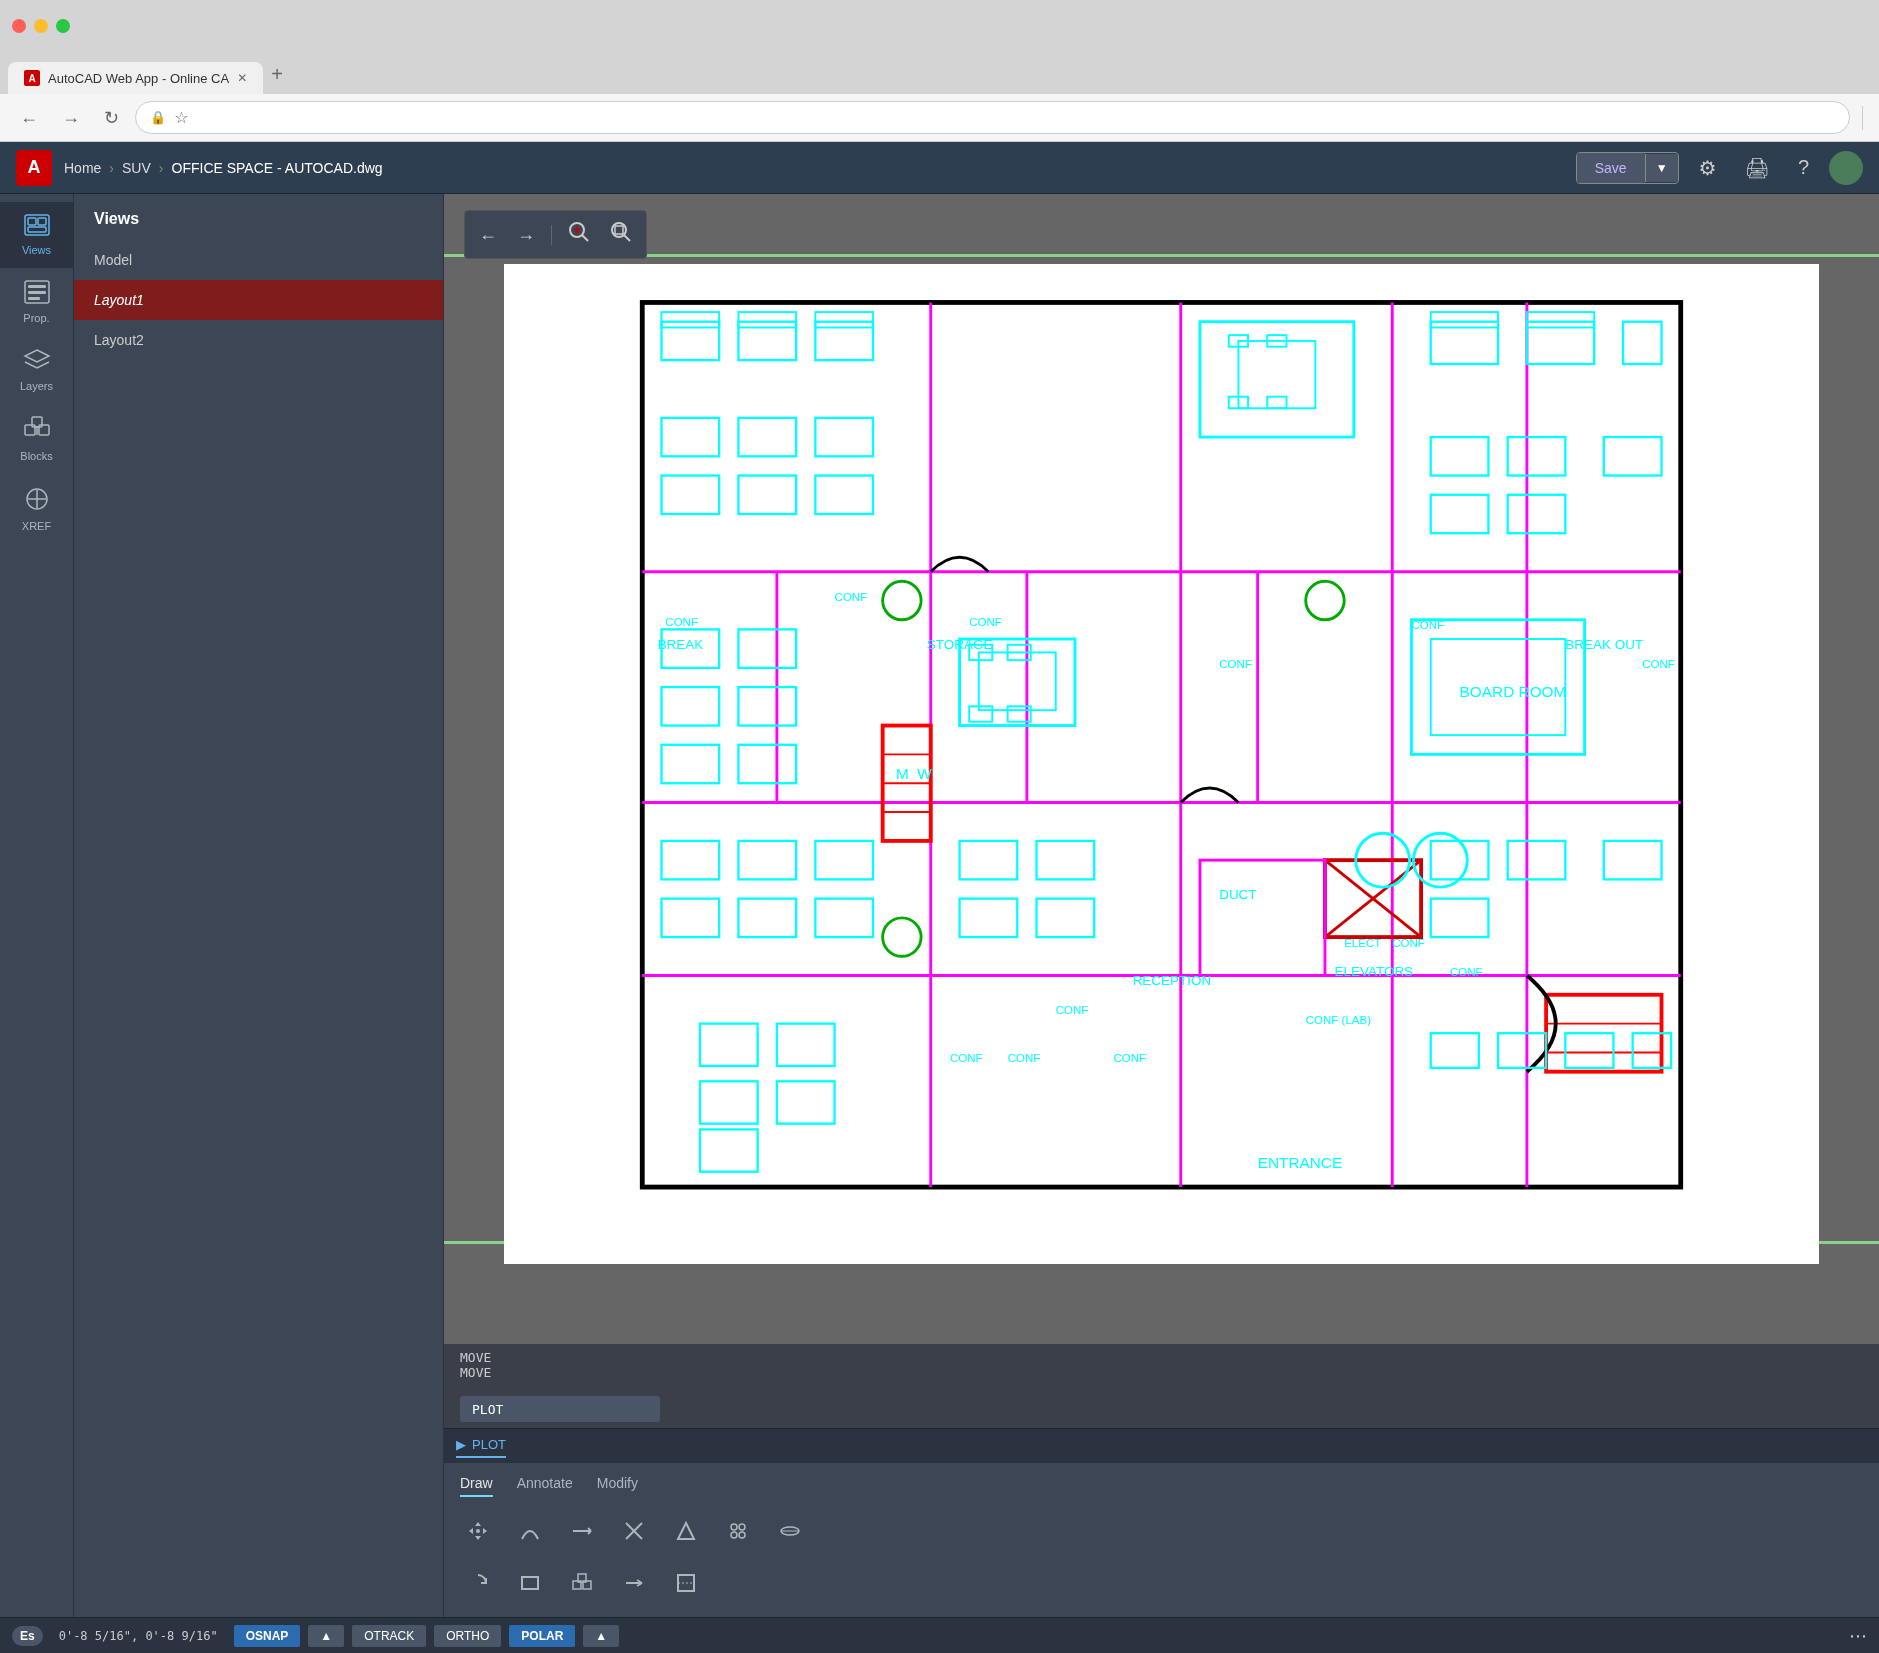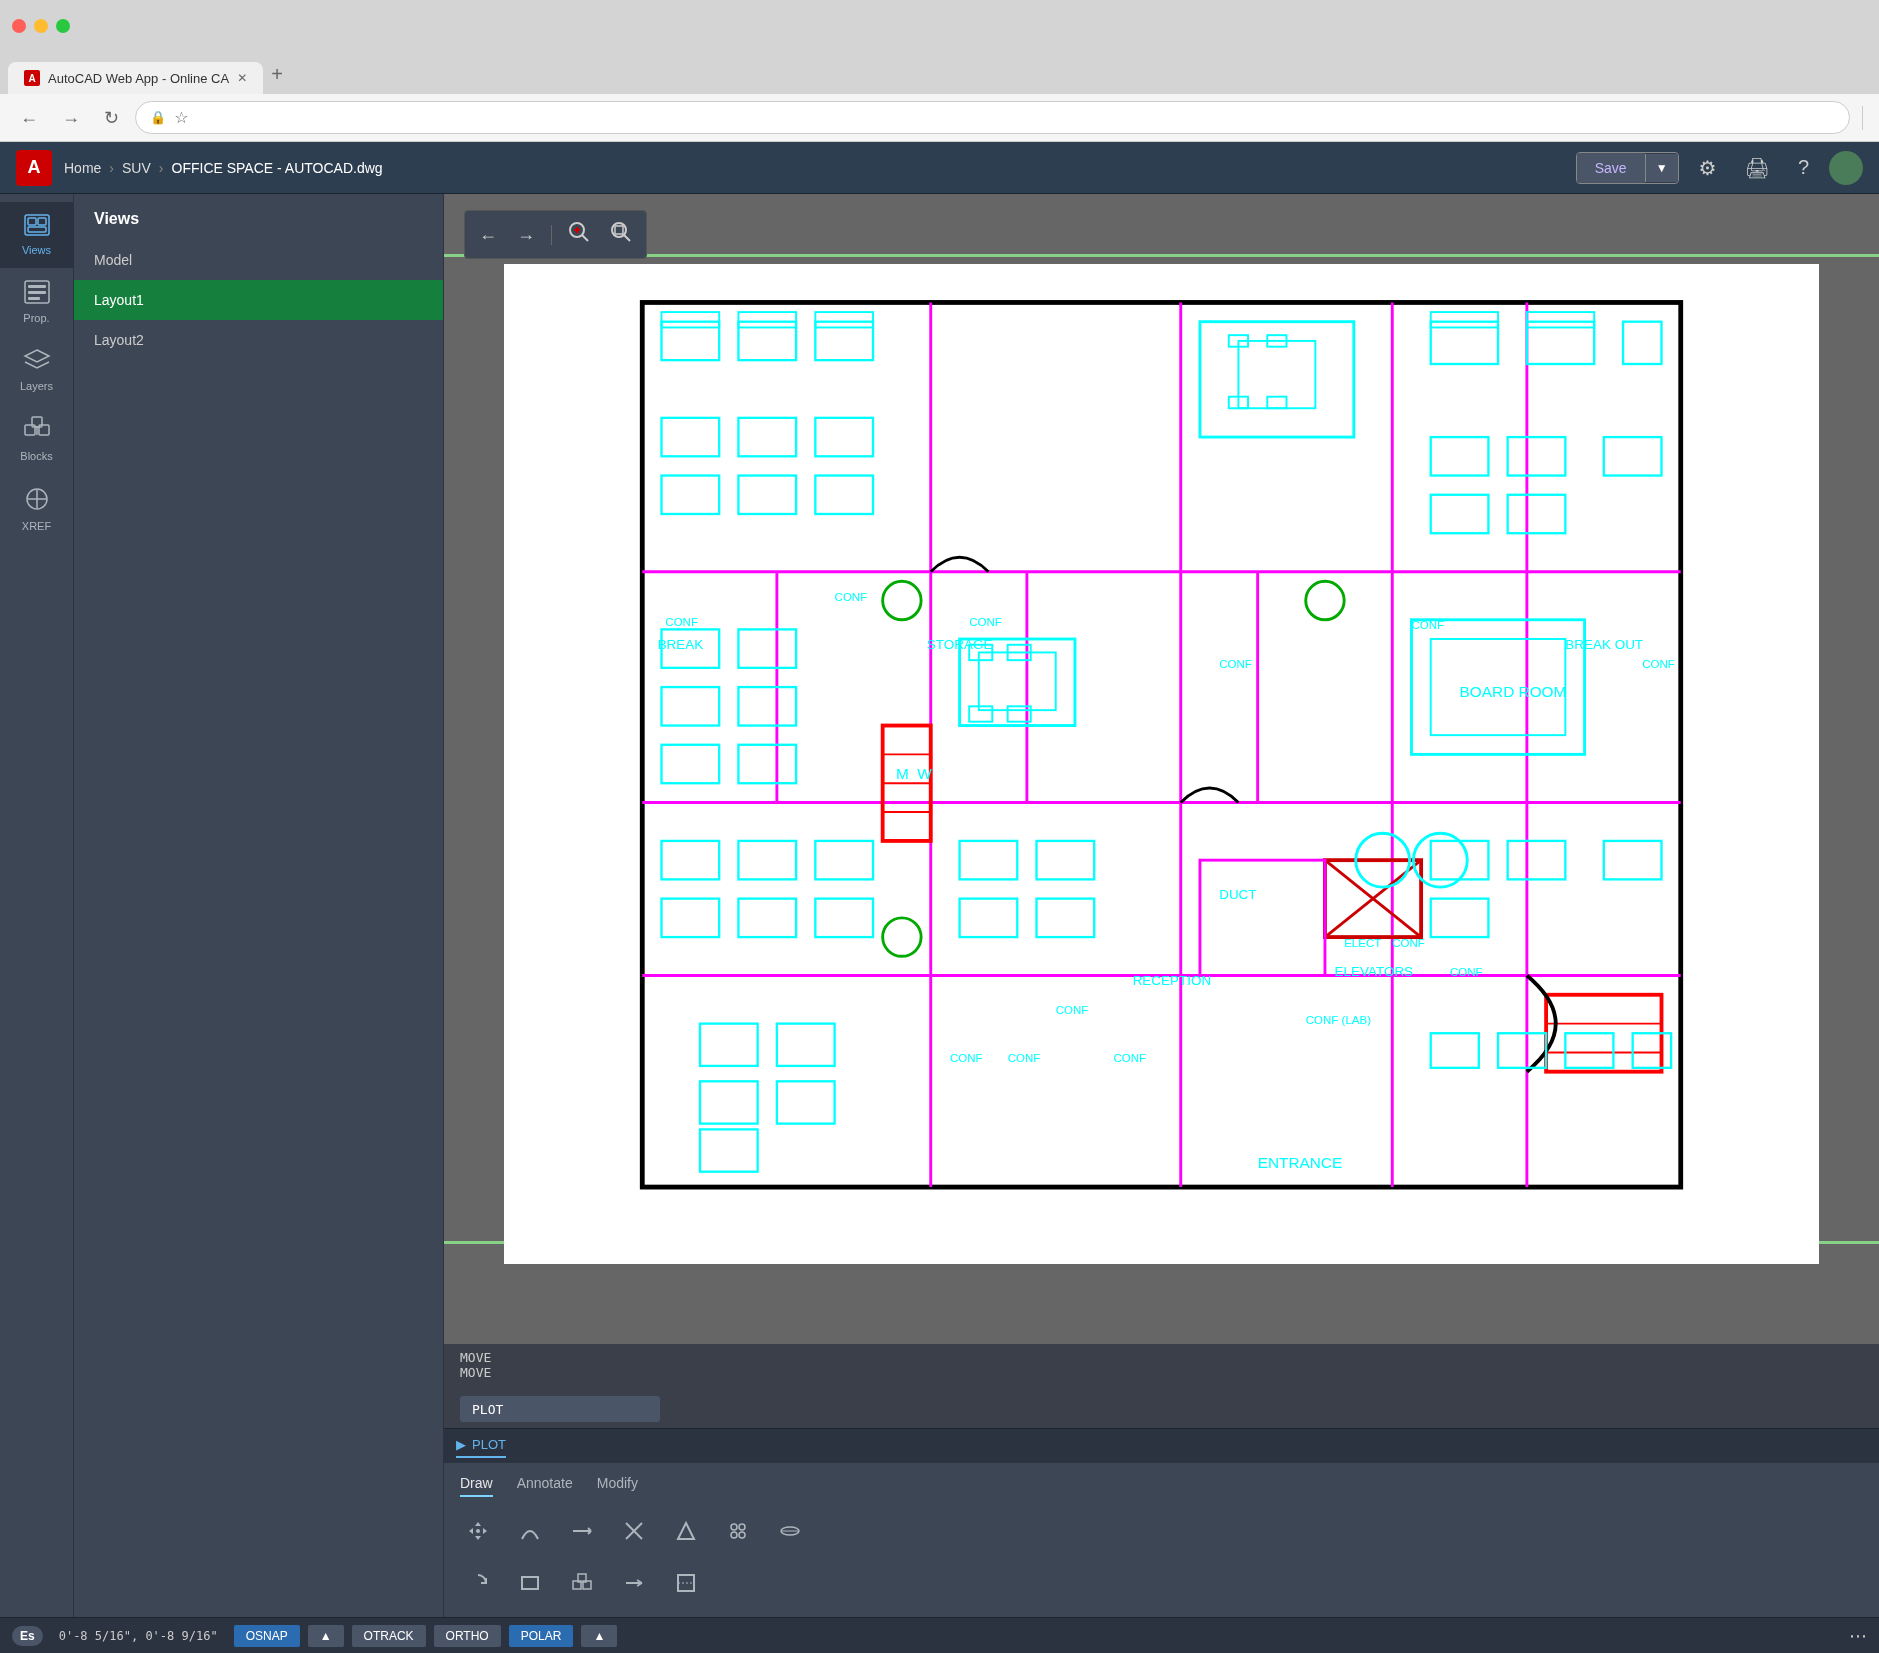--- a/index.html
+++ b/index.html
@@ -45,21 +45,21 @@
     
     .left-sidebar { width: 74px; background: #3d4654; display: flex; flex-direction: column; align-items: center; padding-top: 8px; border-right: 1px solid #2c3340; }
     .sidebar-item { display: flex; flex-direction: column; align-items: center; padding: 12px 0; width: 100%; cursor: pointer; color: #adb5bd; font-size: 11px; gap: 4px; }
     .sidebar-item.active { background: #2c3340; color: #63b3ed; }
     .sidebar-icon { font-size: 22px; line-height: 1; }
 
     
     .views-panel { width: 370px; background: #3d4654; border-right: 1px solid #2c3340; display: flex; flex-direction: column; }
     .panel-title { color: white; font-size: 16px; font-weight: 600; padding: 16px 20px 12px; }
     .panel-item { padding: 12px 20px; color: #ccc; font-size: 14px; cursor: pointer; }
-    .panel-item.active { background: #15803d; color: white; }
+    .panel-item.active { background: #7f1d1d; color: white; font-style: italic; }
 
     
     .canvas-area { flex: 1; background: #5a5a5a; display: flex; flex-direction: column; position: relative; overflow: hidden; }
     .canvas-toolbar { position: absolute; top: 16px; left: 20px; z-index: 10; background: #3d4654; border: 1px solid #555; border-radius: 4px; display: flex; align-items: center; padding: 6px 10px; gap: 12px; }
     .canvas-tool-btn { background: none; border: none; color: #ccc; cursor: pointer; font-size: 18px; padding: 4px; }
     .canvas-tool-sep { width: 1px; height: 20px; background: #666; }
     .drawing-canvas { flex: 1; background: #666; position: relative; overflow: hidden; }
 
     
     .tools-panel { background: #3d4654; border-top: 1px solid #2c3340; padding: 8px 12px; }
@@ -67,21 +67,21 @@
     .tools-tab { color: #adb5bd; font-size: 14px; font-weight: 500; cursor: pointer; padding: 4px 0; border-bottom: 2px solid transparent; }
     .tools-tab.active { color: #e5e5e5; border-bottom: 2px solid #7dd3fc; }
     .tools-row { display: flex; gap: 8px; padding: 4px 0; }
     .tool-btn { background: none; border: none; color: #ccc; cursor: pointer; font-size: 22px; padding: 6px 8px; border-radius: 4px; display: flex; align-items: center; justify-content: center; width: 44px; height: 44px; }
 
     
     .status-bar { background: #2c3340; border-top: 1px solid #1a252f; height: 36px; display: flex; align-items: center; padding: 0 12px; gap: 8px; font-size: 12px; color: #ccc; }
     .status-es { background: #4a5568; border-radius: 10px; padding: 3px 8px; color: white; font-weight: bold; font-size: 12px; }
     .status-coords { color: #ccc; font-family: monospace; font-size: 12px; padding: 0 8px; }
     .status-btn { background: #4a5568; border: none; color: white; padding: 4px 12px; font-size: 12px; cursor: pointer; border-radius: 2px; display: flex; align-items: center; gap: 4px; }
-    .status-btn-active { background: #2b6cb0; }
+    .status-btn-active { background: #2b6cb0; font-weight: bold; }
     .status-spacer { flex: 1; }
     .status-more { background: none; border: none; color: #ccc; font-size: 18px; cursor: pointer; }
 
     
     .bottom-section { background: #3d4654; }
   </style>
 </head>
 <body>
 
 <div>

